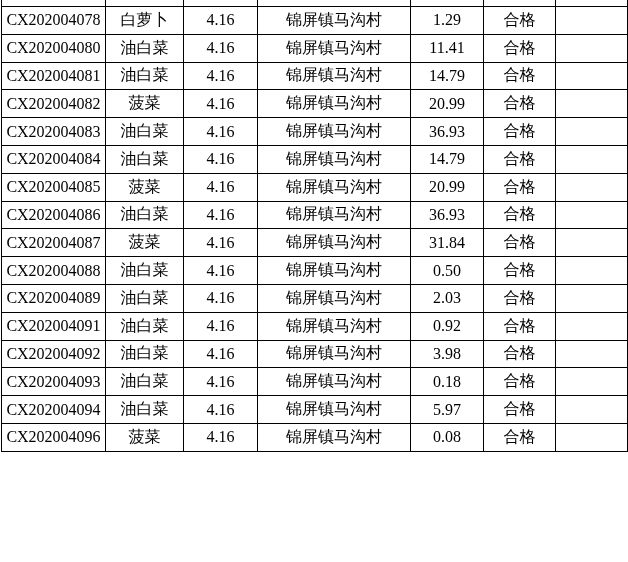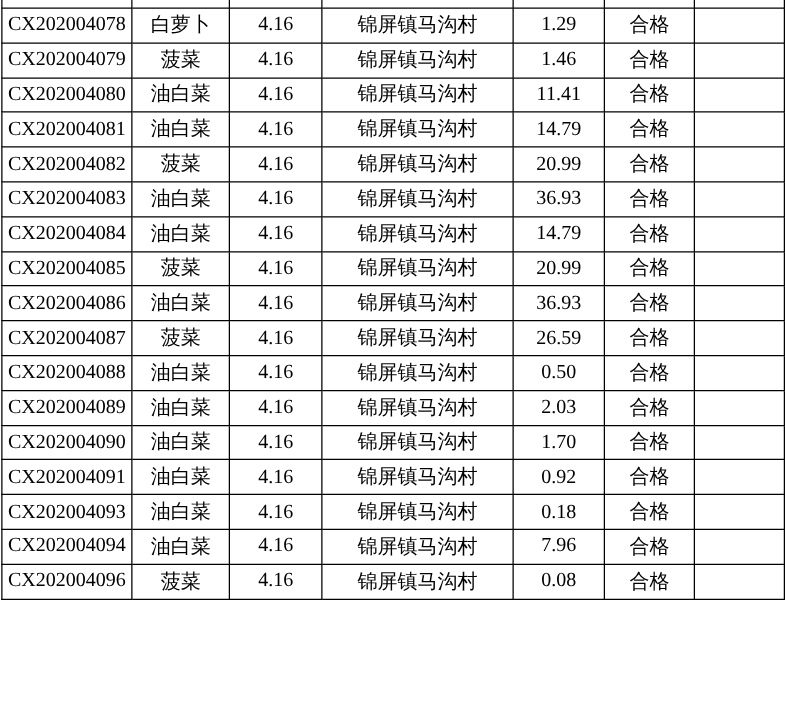--- a/index.html
+++ b/index.html
@@ -62,29 +62,20 @@
         <tr>
           <td>CX202004078</td>
           <td>白萝卜</td>
           <td>4.16</td>
           <td>锦屏镇马沟村</td>
           <td>1.29</td>
           <td>合格</td>
           <td></td>
         </tr>
         <tr>
-          <td>CX202004079</td>
-          <td>菠菜</td>
-          <td>4.16</td>
-          <td>锦屏镇马沟村</td>
-          <td>1.46</td>
-          <td>合格</td>
-          <td></td>
-        </tr>
-        <tr>
           <td>CX202004080</td>
           <td>油白菜</td>
           <td>4.16</td>
           <td>锦屏镇马沟村</td>
           <td>11.41</td>
           <td>合格</td>
           <td></td>
         </tr>
         <tr>
           <td>CX202004081</td>
@@ -138,21 +129,21 @@
           <td>锦屏镇马沟村</td>
           <td>36.93</td>
           <td>合格</td>
           <td></td>
         </tr>
         <tr>
           <td>CX202004087</td>
           <td>菠菜</td>
           <td>4.16</td>
           <td>锦屏镇马沟村</td>
-          <td>26.59</td>
+          <td>31.84</td>
           <td>合格</td>
           <td></td>
         </tr>
         <tr>
           <td>CX202004088</td>
           <td>油白菜</td>
           <td>4.16</td>
           <td>锦屏镇马沟村</td>
           <td>0.50</td>
           <td>合格</td>
@@ -161,52 +152,52 @@
         <tr>
           <td>CX202004089</td>
           <td>油白菜</td>
           <td>4.16</td>
           <td>锦屏镇马沟村</td>
           <td>2.03</td>
           <td>合格</td>
           <td></td>
         </tr>
         <tr>
-          <td>CX202004090</td>
-          <td>油白菜</td>
-          <td>4.16</td>
-          <td>锦屏镇马沟村</td>
-          <td>1.70</td>
-          <td>合格</td>
-          <td></td>
-        </tr>
-        <tr>
           <td>CX202004091</td>
           <td>油白菜</td>
           <td>4.16</td>
           <td>锦屏镇马沟村</td>
           <td>0.92</td>
           <td>合格</td>
           <td></td>
         </tr>
         <tr>
+          <td>CX202004092</td>
+          <td>油白菜</td>
+          <td>4.16</td>
+          <td>锦屏镇马沟村</td>
+          <td>3.98</td>
+          <td>合格</td>
+          <td></td>
+        </tr>
+        <tr>
           <td>CX202004093</td>
           <td>油白菜</td>
           <td>4.16</td>
           <td>锦屏镇马沟村</td>
           <td>0.18</td>
           <td>合格</td>
           <td></td>
         </tr>
         <tr>
           <td>CX202004094</td>
           <td>油白菜</td>
           <td>4.16</td>
           <td>锦屏镇马沟村</td>
-          <td>7.96</td>
+          <td>5.97</td>
           <td>合格</td>
           <td></td>
         </tr>
         <tr>
           <td>CX202004096</td>
           <td>菠菜</td>
           <td>4.16</td>
           <td>锦屏镇马沟村</td>
           <td>0.08</td>
           <td>合格</td>

